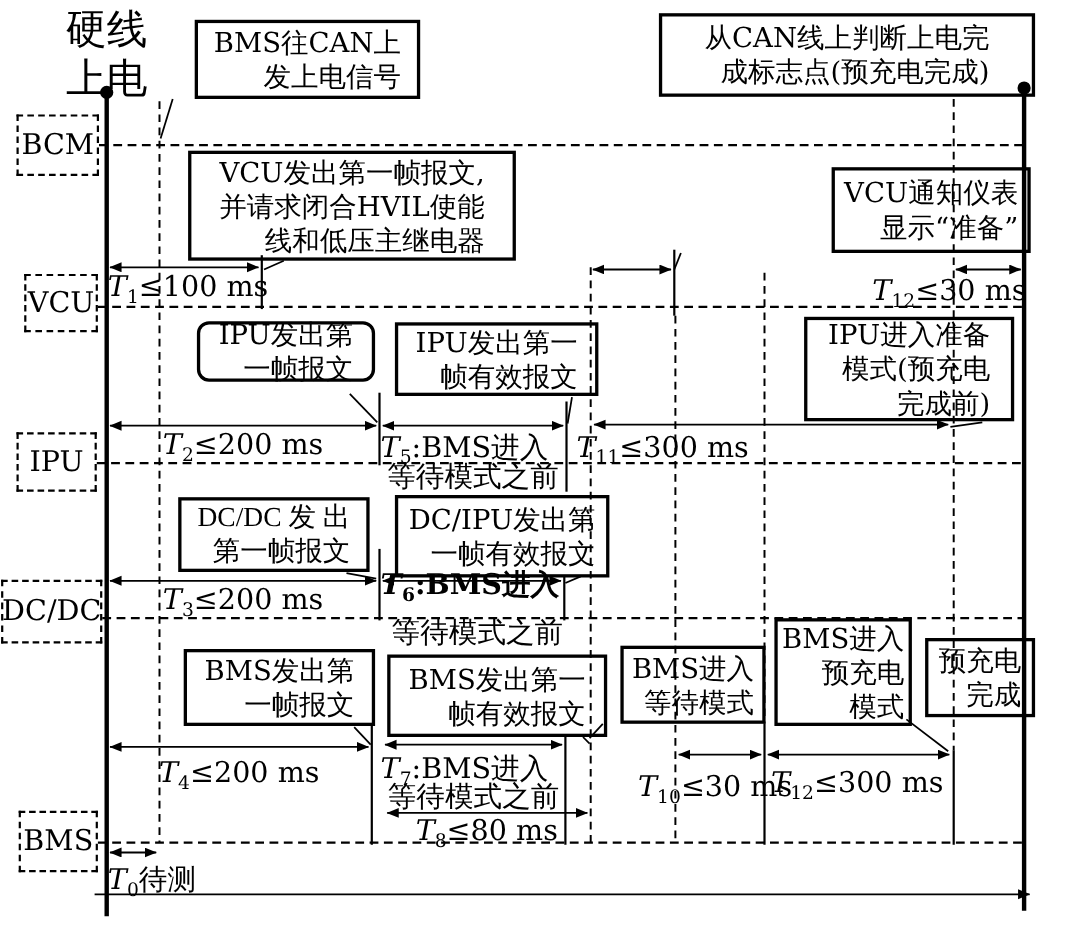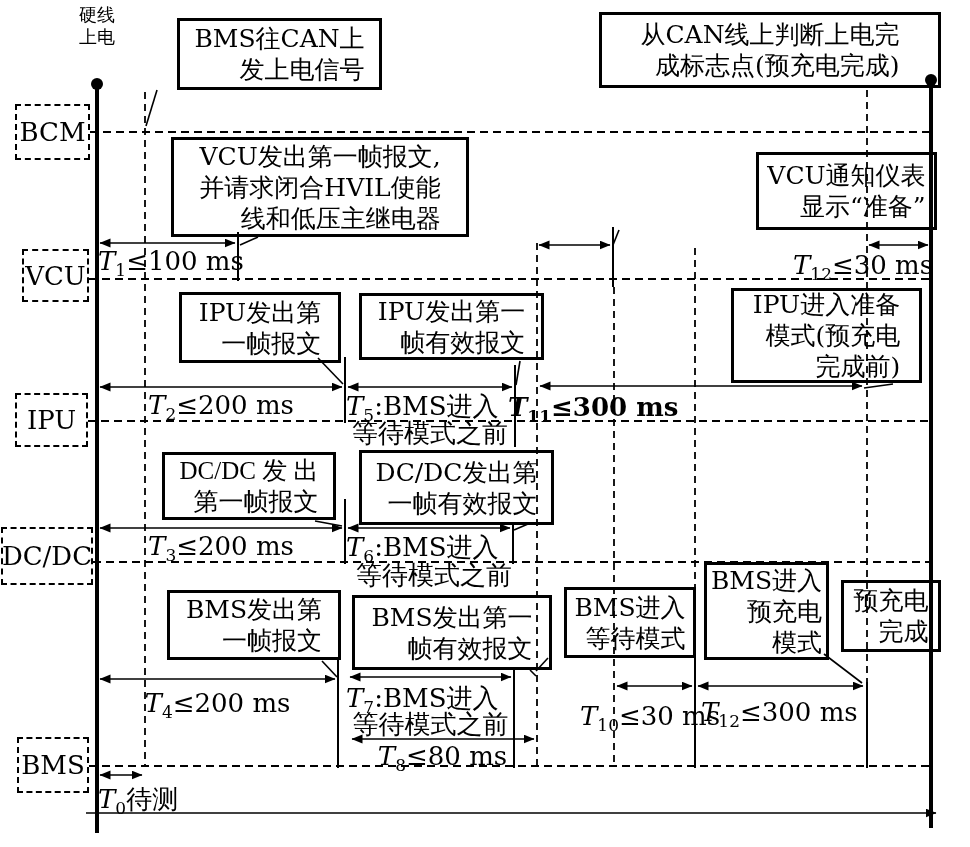--- a/index.html
+++ b/index.html
@@ -14,21 +14,21 @@
     background:transparent; display:flex; align-items:center; justify-content:center;
     text-align:right; white-space:pre-line; font-size:25px; line-height:1.24;margin-left:19px;
   }
   .lane-label {
     position:absolute; box-sizing:border-box; border:2px dashed #000;
     display:flex; align-items:center; justify-content:center;
     font-size:26px; background:transparent;
   }
   .title {
     position:absolute; text-align:center; white-space:pre-line;
-    font-size:18px; line-height:1.22;
+    font-size:37px; line-height:1.22;
   }
   .tl { position:absolute; font-size:26px; white-space:nowrap; }
   .tl i { font-style:italic; font-family:"DejaVu Serif","Liberation Serif",serif; }
   .tl sub { font-size:17px; line-height:0; }
   .tl2 { position:absolute; font-size:26px; white-space:nowrap; }
   .center { text-align:center; }
 </style>
 </head>
 <body>
 
@@ -117,30 +117,30 @@
 
   <div class="box" style="left:158px; top:18px;  width:205px; height:72px;">BMS往CAN上
 发上电信号</div>
   <div class="box" style="left:580px; top:12px;  width:342px; height:76px;">从CAN线上判断上电完
 成标志点(预充电完成)</div>
   <div class="box" style="left:152px; top:137px; width:298px; height:100px;">VCU发出第一帧报文,
 并请求闭合HVIL使能
 线和低压主继电器</div>
   <div class="box" style="left:737px; top:152px; width:181px; height:78px;">VCU通知仪表
 显示“准备”</div>
-  <div class="box" style="left:160px; top:292px; width:162px; height:71px;">IPU发出第
+  <div class="box" style="left:160px; top:292px; width:162px; height:55px;border-radius:11px;">IPU发出第
 一帧报文</div>
   <div class="box" style="left:340px; top:293px; width:185px; height:67px;">IPU发出第一
 帧有效报文</div>
   <div class="box" style="left:712px; top:288px; width:191px; height:95px;">IPU进入准备
 模式(预充电
 完成前)</div>
   <div class="box" style="left:143px; top:452px; width:174px; height:68px;font-family:Liberation Serif, serif;">DC/DC 发 出
 第一帧报文</div>
-  <div class="box" style="left:340px; top:450px; width:195px; height:75px;">DC/DC发出第
+  <div class="box" style="left:340px; top:450px; width:195px; height:75px;">DC/IPU发出第
 一帧有效报文</div>
   <div class="box" style="left:148px; top:590px; width:174px; height:70px;">BMS发出第
 一帧报文</div>
   <div class="box" style="left:333px; top:595px; width:200px; height:75px;">BMS发出第一
 帧有效报文</div>
   <div class="box" style="left:545px; top:587px; width:132px; height:71px;">BMS进入
 等待模式</div>
   <div class="box" style="left:685px; top:562px; width:125px; height:98px;">BMS进入
 预充电
 模式</div>
@@ -156,25 +156,25 @@
   <div class="tl" style="left:98px; top:246px;"><i>T</i><sub>1</sub><span>≤100 ms</span></div>
 
   <div class="tl center" style="left:99px; top:390px; width:244px;text-align:center;"><i>T</i><sub>2</sub><span>≤200 ms</span></div>
 
   <div class="tl" style="left:346px; top:389px;"><i>T</i><sub>5</sub><span>:BMS进入</span></div>
   <div class="tl2 center" style="left:330px; top:416px; width:200px;">等待模式之前</div>
 
 
   <div class="tl" style="left:793px; top:250px;"><i>T</i><sub>12</sub><span>≤30 ms</span></div>
 
-  <div class="tl" style="left:508px; top:392px;font-weight:bold;"><i>T</i><sub>11</sub><span>≤300 ms</span></div>
+  <div class="tl" style="left:524px; top:392px;"><i>T</i><sub>11</sub><span>≤300 ms</span></div>
 
   <div class="tl center" style="left:99px; top:531px; width:244px;"><i>T</i><sub>3</sub><span>≤200 ms</span></div>
 
-  <div class="tl" style="left:346px; top:530px;"><i>T</i><sub>6</sub><span>:BMS进入</span></div>
+  <div class="tl" style="left:346px; top:514px;font-weight:bold;"><i>T</i><sub>6</sub><span>:BMS进入</span></div>
   <div class="tl2 center" style="left:334px; top:558px; width:200px;">等待模式之前</div>
 
   <div class="tl center" style="left:99px; top:688px; width:237px;"><i>T</i><sub>4</sub><span>≤200 ms</span></div>
 
   <div class="tl" style="left:346px; top:681px;"><i>T</i><sub>7</sub><span>:BMS进入</span></div>
   <div class="tl2 center" style="left:328px; top:707px; width:205px;">等待模式之前</div>
 
   <div class="tl center" style="left:350px; top:741px; width:185px;"><i>T</i><sub>8</sub><span>≤80 ms</span></div>
 
   <div class="tl" style="left:580px; top:701px;"><i>T</i><sub>10</sub><span>≤30 ms</span></div>

